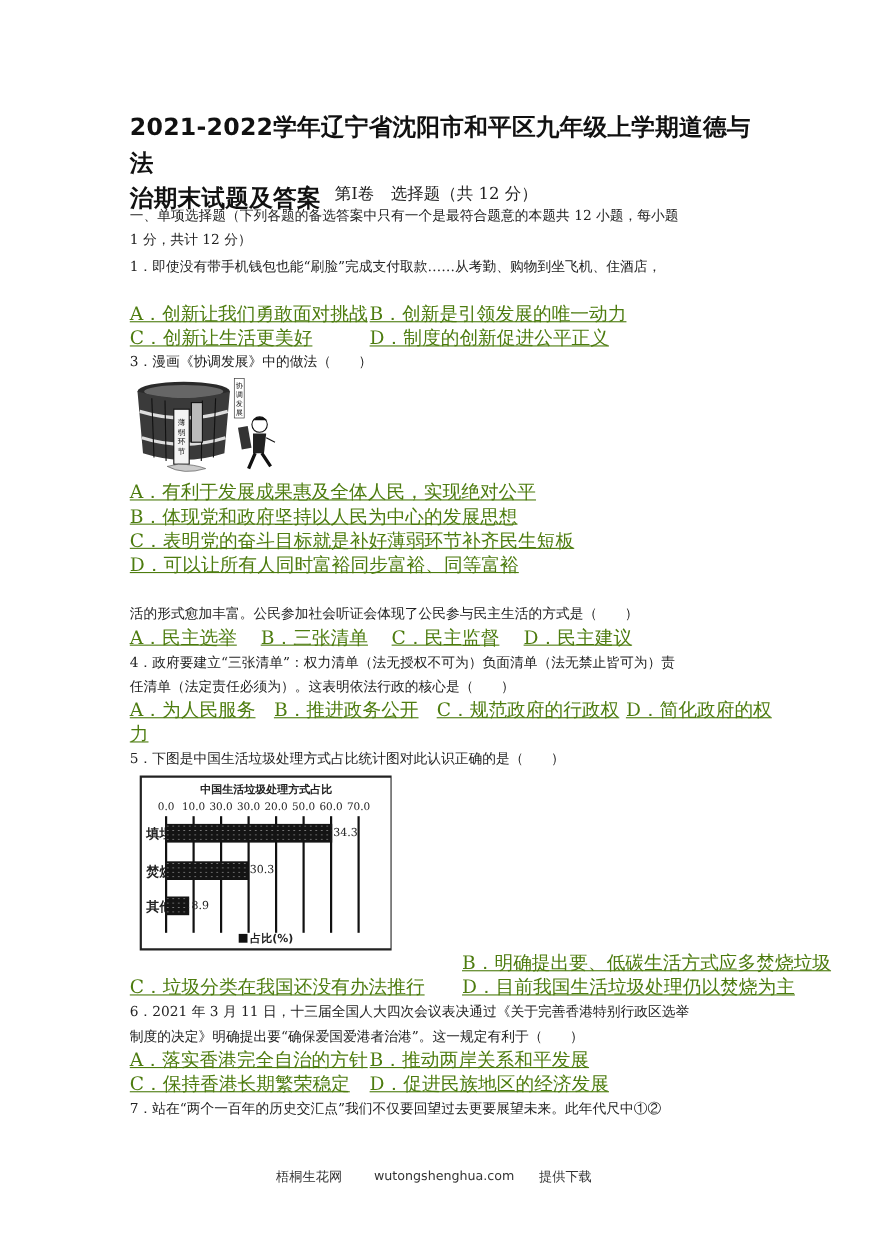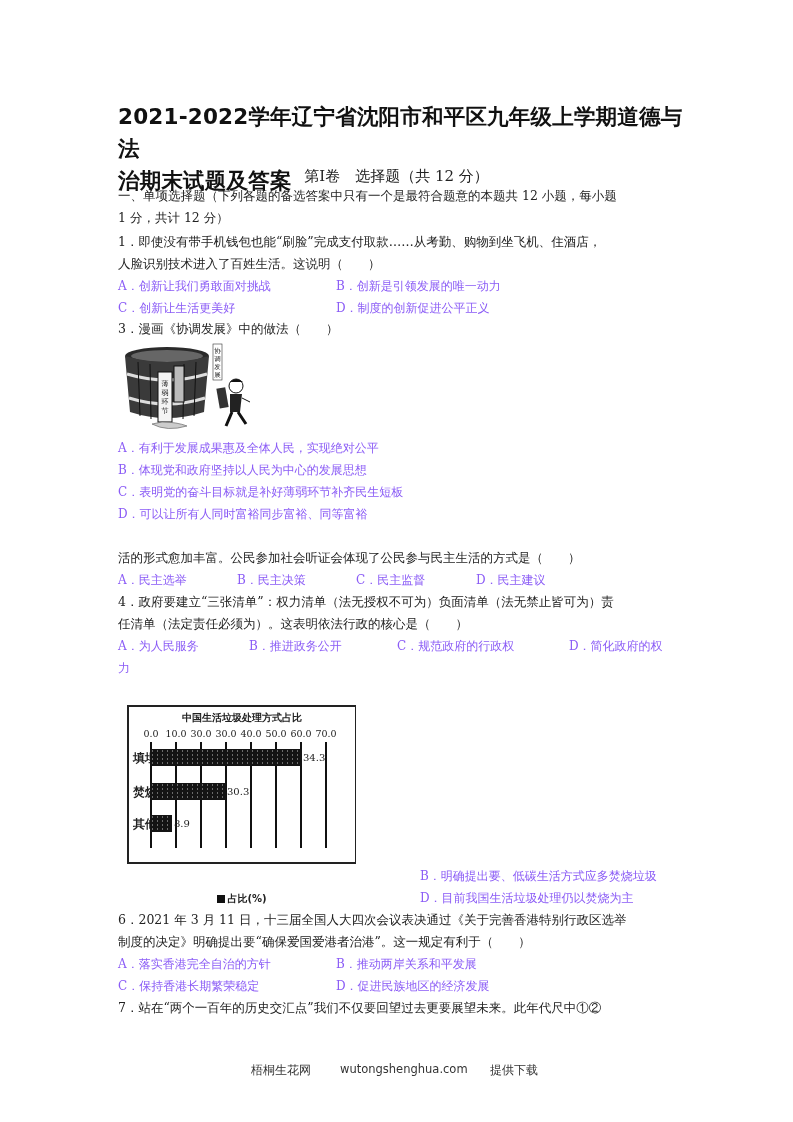--- a/index.html
+++ b/index.html
@@ -5,58 +5,57 @@
   html, body { margin:0; padding:0; background:#fff; }
   body { width:793px; height:1122px; position:relative; overflow:hidden;
          font-family:"DejaVu Serif", "Liberation Serif", serif; color:#222; }
   .page { position:absolute; left:0; top:4px; width:793px; height:1114px; }
   .title { position:absolute; left:118px; top:97px; width:570px;
            font-family:"DejaVu Sans", "Liberation Sans", sans-serif; font-weight:bold;
            font-size:21.5px; line-height:32px; color:#111; letter-spacing:0.2px; }
   .section-head { position:absolute; left:0; top:162px; width:793px; text-align:center;
            font-size:15px; line-height:20px; }
   .line { position:absolute; left:118px; font-size:12.5px; line-height:20px; white-space:nowrap; color:#222; }
-  .opt { position:absolute; font-size:12px; line-height:20px; white-space:nowrap; color:#8b5cf6; }
+  .opt { position:absolute; font-size:17px; line-height:20px; white-space:nowrap; color:#4d7c0f;text-decoration:underline; }
   
   .cartoon { position:absolute; left:122px; top:338px; width:135px; height:90px; }
   
   .chart { position:absolute; left:127px; top:701px; width:226px; height:155px;
            border:2px solid #222; border-right-width:1px; background:#fff; }
   .chart-title { position:absolute; left:0; width:100%; top:4px; text-align:center;
            font-family:"DejaVu Sans", "Liberation Sans", sans-serif; font-weight:bold; font-size:10px; }
   .tick { position:absolute; top:21px; font-size:9.5px; font-family:"DejaVu Serif", serif; transform:translateX(-50%);text-align:center; }
   .gridline { position:absolute; top:35px; height:106px; width:1.5px; background:#111; }
   .cat { position:absolute; left:4px; font-family:"DejaVu Sans", sans-serif; font-weight:bold; font-size:12px; }
   .bar { position:absolute; height:17px; background:#141414;
          background-image: radial-gradient(#777 0.6px, transparent 0.8px);
          background-size:5px 4px; }
   .val { position:absolute; font-size:10px; font-family:"DejaVu Serif", serif; }
   .legend { position:absolute; left:0; width:100%; top:139px; text-align:center;
-            font-family:"DejaVu Sans", sans-serif; font-weight:bold; font-size:10px;margin-top:46px; }
+            font-family:"DejaVu Sans", sans-serif; font-weight:bold; font-size:10px; }
   .legend-swatch { display:inline-block; width:8px; height:8px; background:#111; margin-right:2px; vertical-align:middle; }
   .footer { position:absolute; top:1058px; font-size:12px; color:#333; white-space:nowrap; }
   .footer.url { font-family:"DejaVu Sans", "Liberation Sans", sans-serif; font-size:11.5px; }
 </style>
 </head>
 <body>
 
 <div class="page">
 
   <div class="title">
     <div>2021-2022学年辽宁省沈阳市和平区九年级上学期道德与法</div>
     <div>治期末试题及答案</div>
   </div>
 
   <div class="section-head">第Ⅰ卷　选择题（共 12 分）</div>
 
   <div class="line" style="top:182px">一、单项选择题（下列各题的备选答案中只有一个是最符合题意的本题共 12 小题，每小题</div>
   <div class="line" style="top:204px">1 分，共计 12 分）</div>
 
   <div class="line" style="top:228px">1．即使没有带手机钱包也能“刷脸”完成支付取款……从考勤、购物到坐飞机、住酒店，</div>
-  <div class="line" style="top:250px">人脸识别技术进入了百姓生活。这说明（　　）</div>
   <div class="opt" style="left:118px;top:272px">A．创新让我们勇敢面对挑战</div>
   <div class="opt" style="left:336px;top:272px">B．创新是引领发展的唯一动力</div>
   <div class="opt" style="left:118px;top:294px">C．创新让生活更美好</div>
   <div class="opt" style="left:336px;top:294px">D．制度的创新促进公平正义</div>
 
   <div class="line" style="top:315px">3．漫画《协调发展》中的做法（　　）</div>
   <div class="cartoon">
     <svg width="135" height="90" viewBox="0 0 135 90">
 
       <ellipse cx="45" cy="14" rx="42" ry="9" fill="#2a2a2a"></ellipse>
@@ -94,41 +93,42 @@
       <path d="M120 56 L128 60" stroke="#111" stroke-width="1"></path>
     </svg>
   </div>
   <div class="opt" style="left:118px;top:434px">A．有利于发展成果惠及全体人民，实现绝对公平</div>
   <div class="opt" style="left:118px;top:456px">B．体现党和政府坚持以人民为中心的发展思想</div>
   <div class="opt" style="left:118px;top:478px">C．表明党的奋斗目标就是补好薄弱环节补齐民生短板</div>
   <div class="opt" style="left:118px;top:500px">D．可以让所有人同时富裕同步富裕、同等富裕</div>
 
   <div class="line" style="top:544px">活的形式愈加丰富。公民参加社会听证会体现了公民参与民主生活的方式是（　　）</div>
   <div class="opt" style="left:118px;top:566px">A．民主选举</div>
-  <div class="opt" style="left:237px;top:566px">B．民主决策</div>
+  <div class="opt" style="left:237px;top:566px">B．三张清单</div>
   <div class="opt" style="left:356px;top:566px">C．民主监督</div>
   <div class="opt" style="left:476px;top:566px">D．民主建议</div>
 
   <div class="line" style="top:588px">4．政府要建立“三张清单”：权力清单（法无授权不可为）负面清单（法无禁止皆可为）责</div>
   <div class="line" style="top:610px">任清单（法定责任必须为）。这表明依法行政的核心是（　　）</div>
   <div class="opt" style="left:118px;top:632px">A．为人民服务</div>
   <div class="opt" style="left:249px;top:632px">B．推进政务公开</div>
   <div class="opt" style="left:397px;top:632px">C．规范政府的行政权</div>
   <div class="opt" style="left:569px;top:632px">D．简化政府的权</div>
   <div class="opt" style="left:118px;top:654px">力</div>
 
+  <div class="line" style="top:676px">5．下图是中国生活垃圾处理方式占比统计图对此认识正确的是（　　）</div>
 
   <div class="chart">
     <div class="chart-title">中国生活垃圾处理方式占比</div>
 
     <div class="tick" style="left:22px">0.0</div>
     <div class="tick" style="left:47px">10.0</div>
     <div class="tick" style="left:72px">30.0</div>
     <div class="tick" style="left:97px">30.0</div>
-    <div class="tick" style="left:122px">40.0</div>
+    <div class="tick" style="left:122px">20.0</div>
     <div class="tick" style="left:147px">50.0</div>
     <div class="tick" style="left:172px">60.0</div>
     <div class="tick" style="left:197px">70.0</div>
 
     <div class="gridline" style="left:21px"></div>
     <div class="gridline" style="left:46px"></div>
     <div class="gridline" style="left:71px"></div>
     <div class="gridline" style="left:96px"></div>
     <div class="gridline" style="left:121px"></div>
     <div class="gridline" style="left:146px"></div>
@@ -146,20 +146,21 @@
     <div class="cat" style="top:109px">其他</div>
     <div class="bar" style="left:21px;top:108px;width:22px"></div>
     <div class="val" style="left:45px;top:111px">8.9</div>
 
     <div class="legend">
       <span class="legend-swatch"></span><span>占比(%)</span>
     </div>
   </div>
 
   <div class="opt" style="left:420px;top:862px">B．明确提出要、低碳生活方式应多焚烧垃圾</div>
+  <div class="opt" style="left:118px;top:884px">C．垃圾分类在我国还没有办法推行</div>
   <div class="opt" style="left:420px;top:884px">D．目前我国生活垃圾处理仍以焚烧为主</div>
 
   <div class="line" style="top:906px">6．2021 年 3 月 11 日，十三届全国人大四次会议表决通过《关于完善香港特别行政区选举</div>
   <div class="line" style="top:928px">制度的决定》明确提出要“确保爱国爱港者治港”。这一规定有利于（　　）</div>
   <div class="opt" style="left:118px;top:950px">A．落实香港完全自治的方针</div>
   <div class="opt" style="left:336px;top:950px">B．推动两岸关系和平发展</div>
   <div class="opt" style="left:118px;top:972px">C．保持香港长期繁荣稳定</div>
   <div class="opt" style="left:336px;top:972px">D．促进民族地区的经济发展</div>
 
   <div class="line" style="top:994px">7．站在“两个一百年的历史交汇点”我们不仅要回望过去更要展望未来。此年代尺中①②</div>

